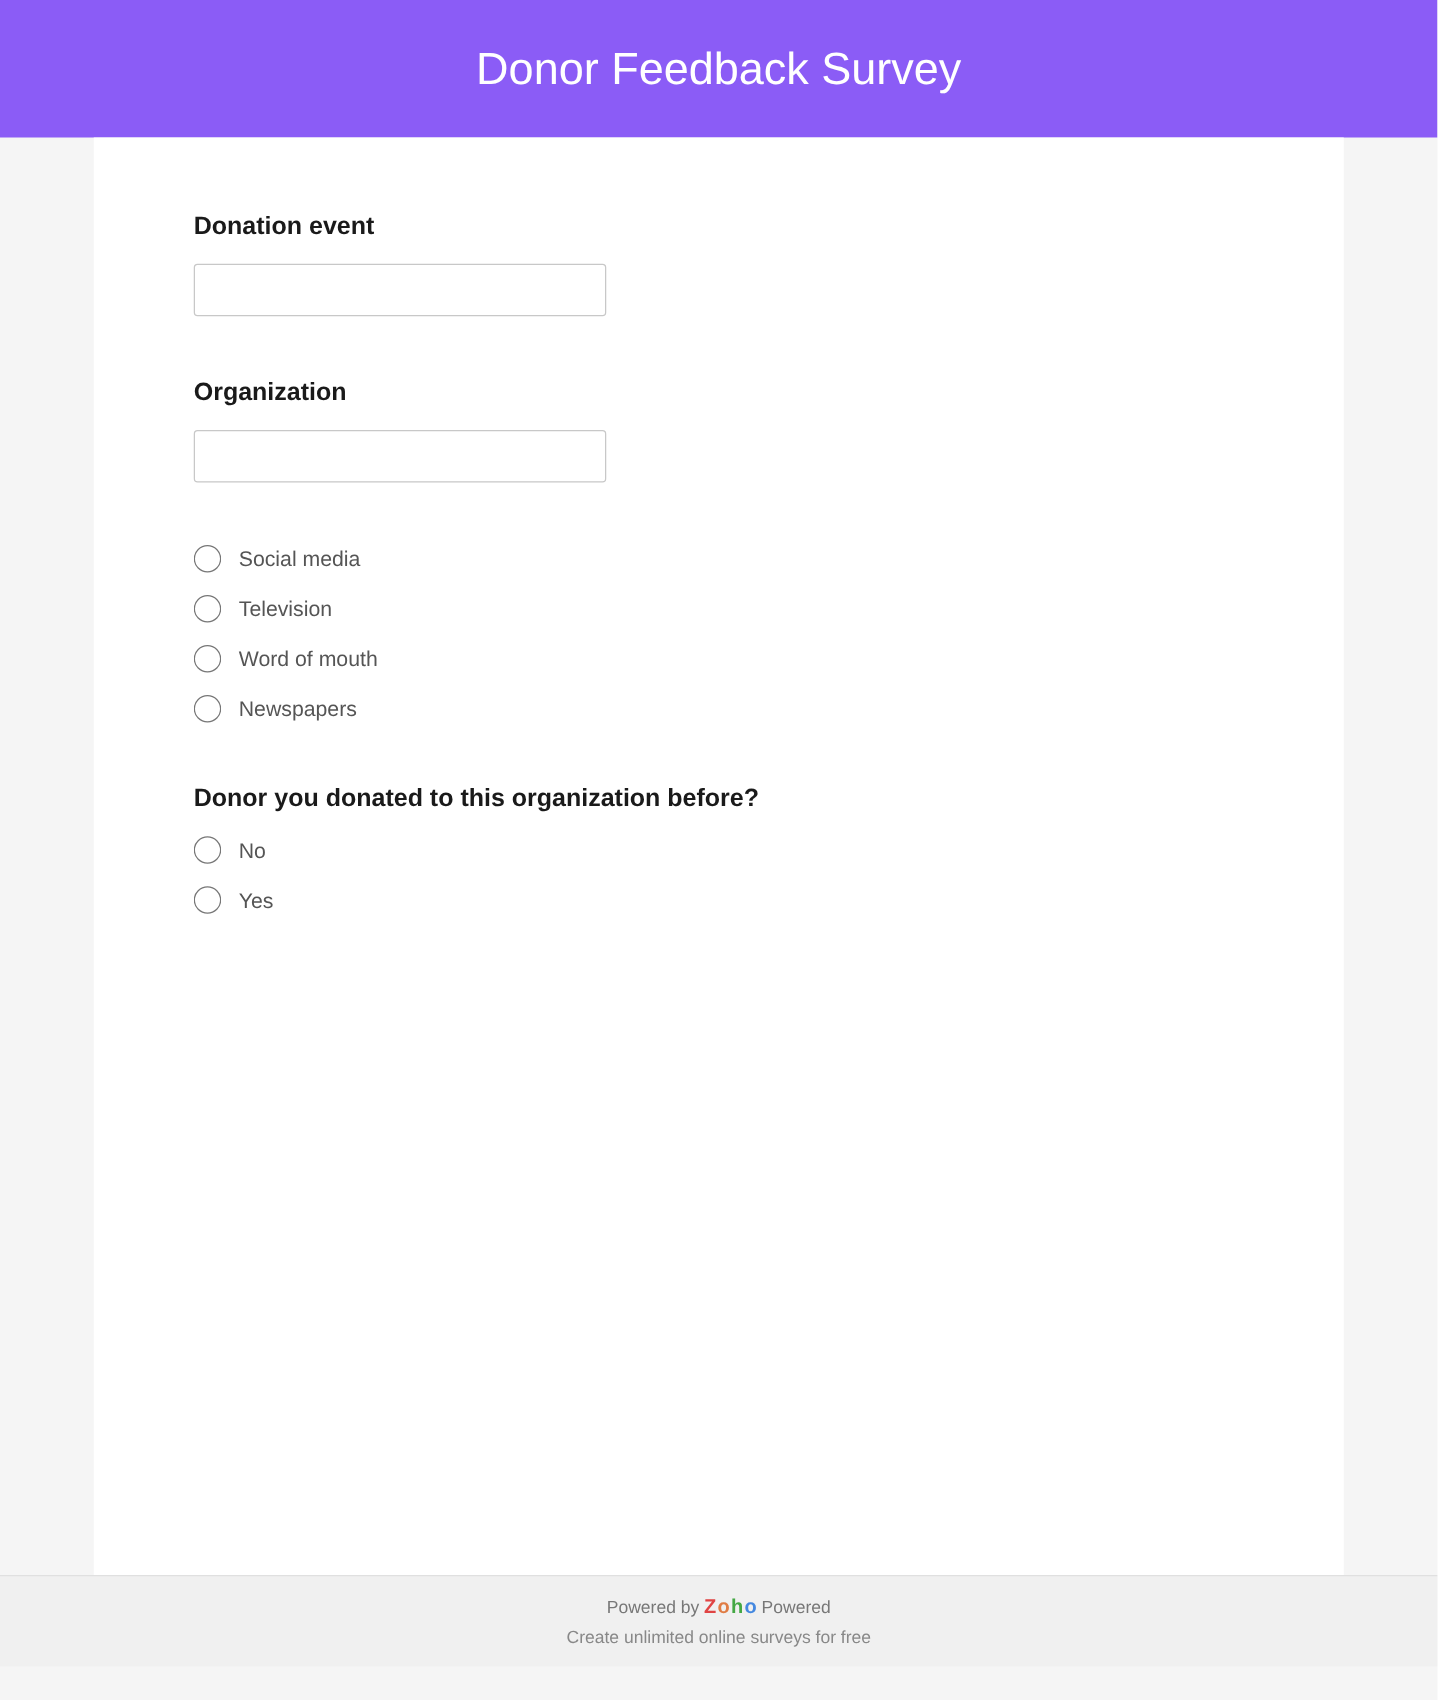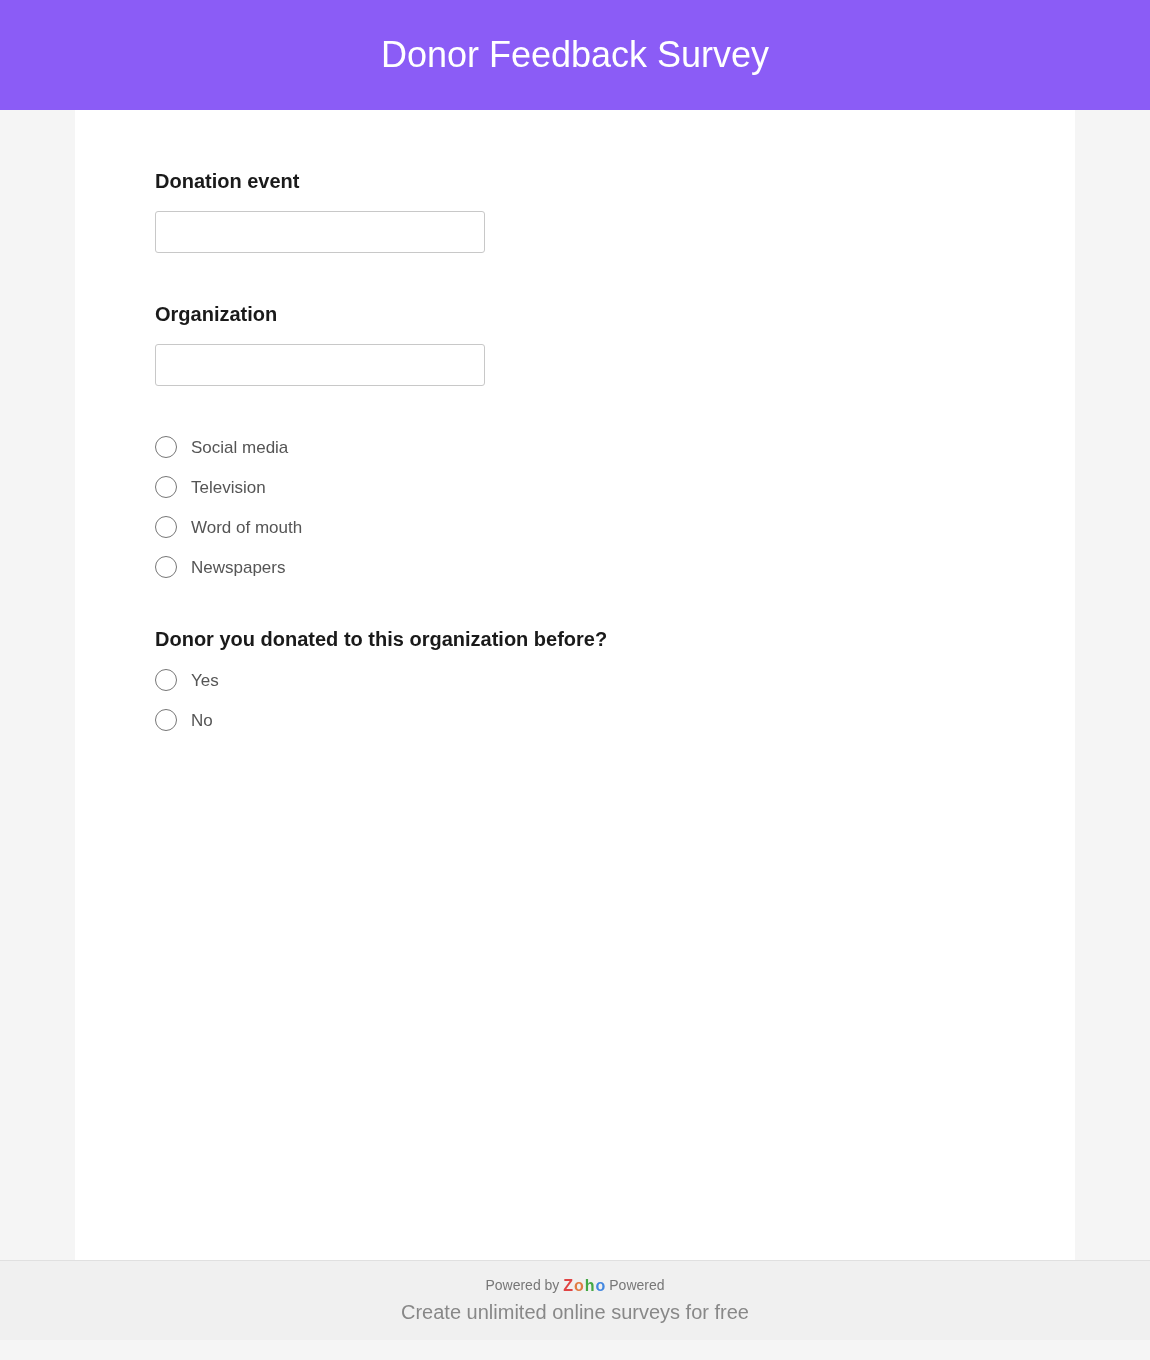--- a/index.html
+++ b/index.html
@@ -115,21 +115,21 @@
       border-top: 1px solid #e0e0e0;
     }
 
     .footer-powered {
       font-size: 14px;
       color: #777;
       margin-bottom: 6px;
     }
 
     .footer-tagline {
-      font-size: 20px;
+      font-size: 14px;
       color: #888;
     }
 
     .zoho-logo {
       display: inline-flex;
       align-items: center;
       gap: 1px;
       font-size: 16px;
       font-weight: bold;
       vertical-align: middle;
@@ -184,27 +184,27 @@
 
 
     </div>
   </div>
 
   <div class="form-section">
     <span class="question-label">Donor you donated to this organization before?</span>
     <div class="radio-group">
 
       <label class="radio-item">
+        <input type="radio" name="donated-before" value="no" style="">
+        <span class="radio-label">No</span>
+      </label>
+
+      <label class="radio-item">
         <input type="radio" name="donated-before" value="yes" style="">
         <span class="radio-label">Yes</span>
-      </label>
-
-      <label class="radio-item">
-        <input type="radio" name="donated-before" value="no" style="">
-        <span class="radio-label">No</span>
       </label>
 
     </div>
   </div>
 
 </div>
 
 <div class="footer">
   <div class="footer-powered">
     <span>Powered by</span>

